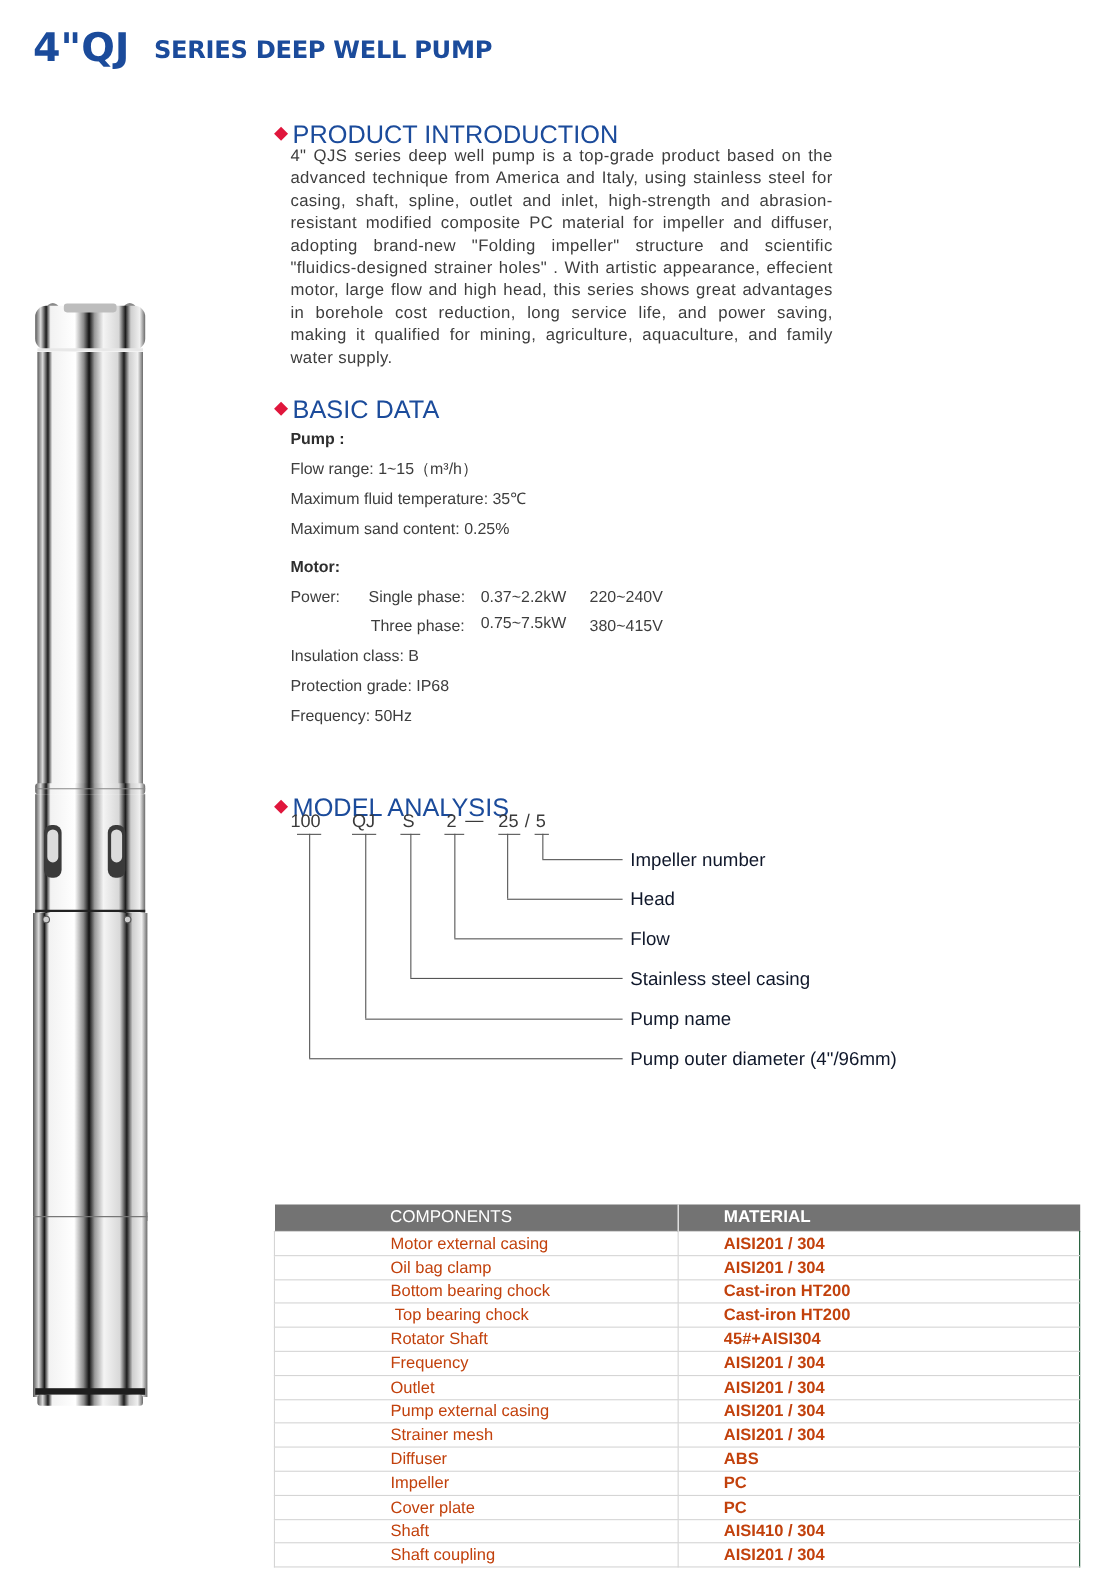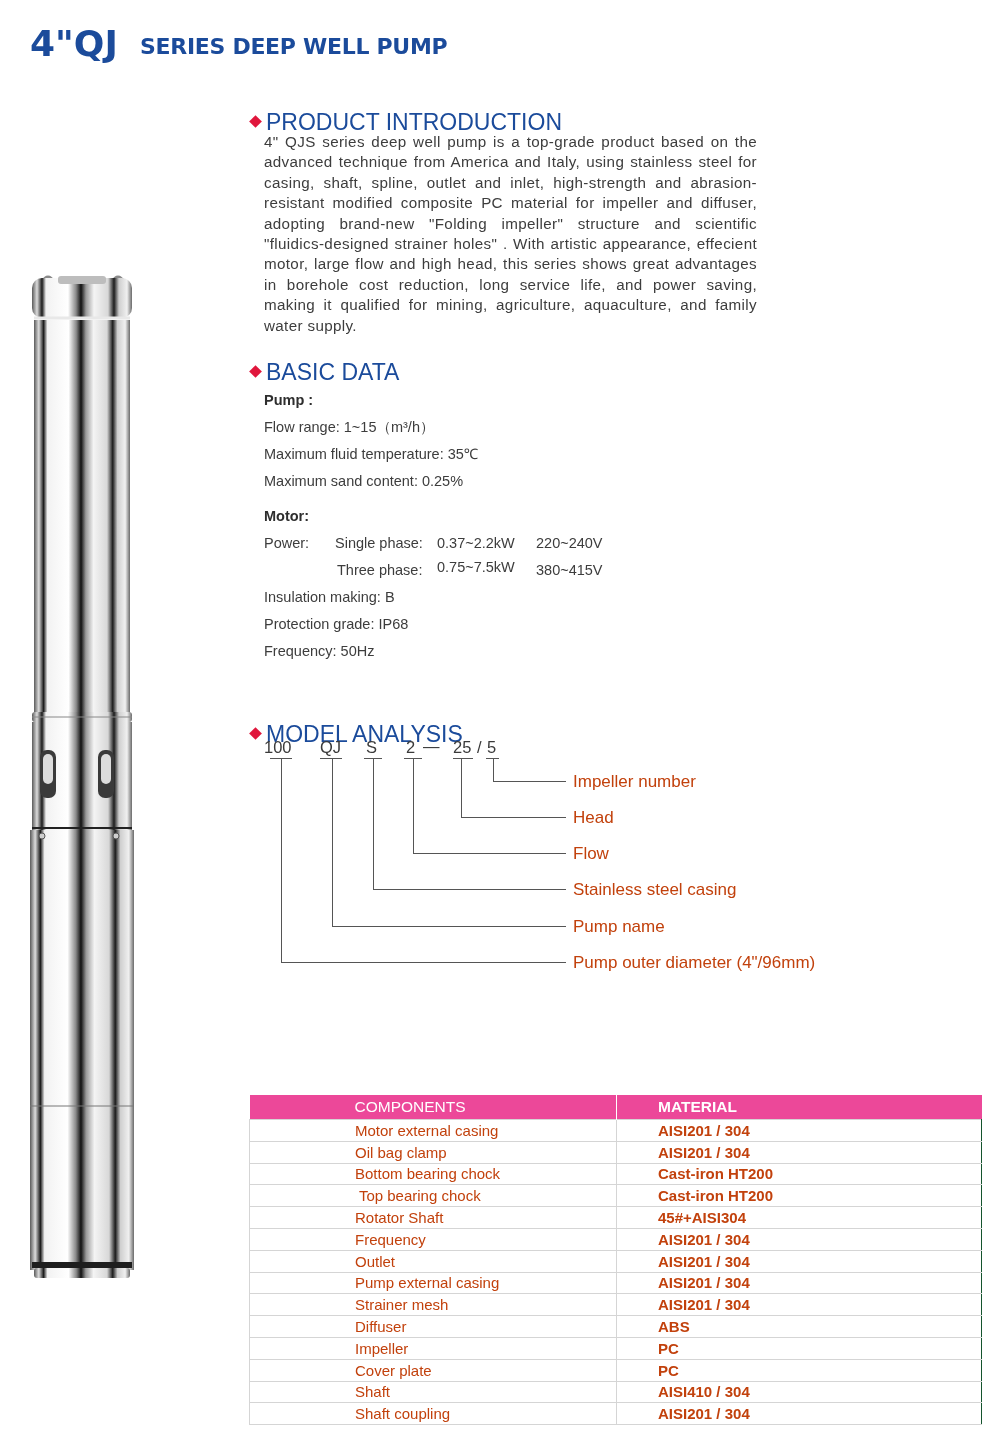--- a/index.html
+++ b/index.html
@@ -19,25 +19,25 @@
   .intro { left:264px; top:132px; width:493px; font-size:15.2px; line-height:20.4px;
            text-align:justify; color:#3d3d3d; letter-spacing:0.35px; }
 
   .bd-line { left:264px; font-size:14.5px; color:#3d3d3d; white-space:nowrap; line-height:18px; }
   .bd-label { font-weight:bold; color:#2e2e2e; }
 
   
   .code { font-size:16.5px; color:#3a3a3a; line-height:20px; white-space:nowrap; }
   .hline { position:absolute; background:#555; height:1px; }
   .vline { position:absolute; background:#555; width:1px; }
-  .ma-label { left:573px; font-size:17px; color:#c2410c; line-height:20px; white-space:nowrap; }
+  .ma-label { left:573px; font-size:17px; color:#0f172a; line-height:20px; white-space:nowrap; }
 
   
   .tbl { left:249px; top:1095px; width:733px; border-collapse:collapse; font-size:15px; }
-  .tbl th { background:#ec4899; color:#ffffff; font-weight:normal; text-align:left;
+  .tbl th { background:#737373; color:#ffffff; font-weight:normal; text-align:left;
             height:24px; padding:0; font-size:15.5px; }
   .tbl td { height:20.8px; padding:0; color:#c2410c; border:1px solid #d5d5d5; border-left:none; border-right:none;}
   .tbl th.c1, .tbl td.c1 { padding-left:105px; width:261px; border-right:1px solid #d5d5d5; }
   .tbl th.c2, .tbl td.c2 { padding-left:41px;font-weight:bold; }
   .tbl th.c1 { border-right:1px solid #ffffff; }
   .tbl tr td:first-child { border-left:1px solid #d5d5d5; }
   .tbl tr td:last-child { border-right:1px solid #14532d; }
 
   
   .pump { left:28px; top:272px; width:108px; height:1014px; }
@@ -113,21 +113,21 @@
 <div class="abs bd-line" style="top:472px;">Maximum sand content: 0.25%</div>
 
 <div class="abs bd-line bd-label" style="top:507px;">Motor:</div>
 <div class="abs bd-line" style="top:534px;">Power:</div>
 <div class="abs bd-line" style="top:534px; left:335px;">Single phase:</div>
 <div class="abs bd-line" style="top:534px; left:437px;">0.37~2.2kW</div>
 <div class="abs bd-line" style="top:534px; left:536px;">220~240V</div>
 <div class="abs bd-line" style="top:561px; left:337px;">Three phase:</div>
 <div class="abs bd-line" style="top:558px; left:437px;">0.75~7.5kW</div>
 <div class="abs bd-line" style="top:561px; left:536px;">380~415V</div>
-<div class="abs bd-line" style="top:588px;">Insulation making: B</div>
+<div class="abs bd-line" style="top:588px;">Insulation class: B</div>
 <div class="abs bd-line" style="top:615px;">Protection grade: IP68</div>
 <div class="abs bd-line" style="top:642px;">Frequency: 50Hz</div>
 
 <div class="abs section-head" style="top:720px;">
   <span class="diamond"></span><span>MODEL ANALYSIS</span>
 </div>
 
 <div>
 
   <div class="abs code" style="left:264px; top:737px;">100</div>

